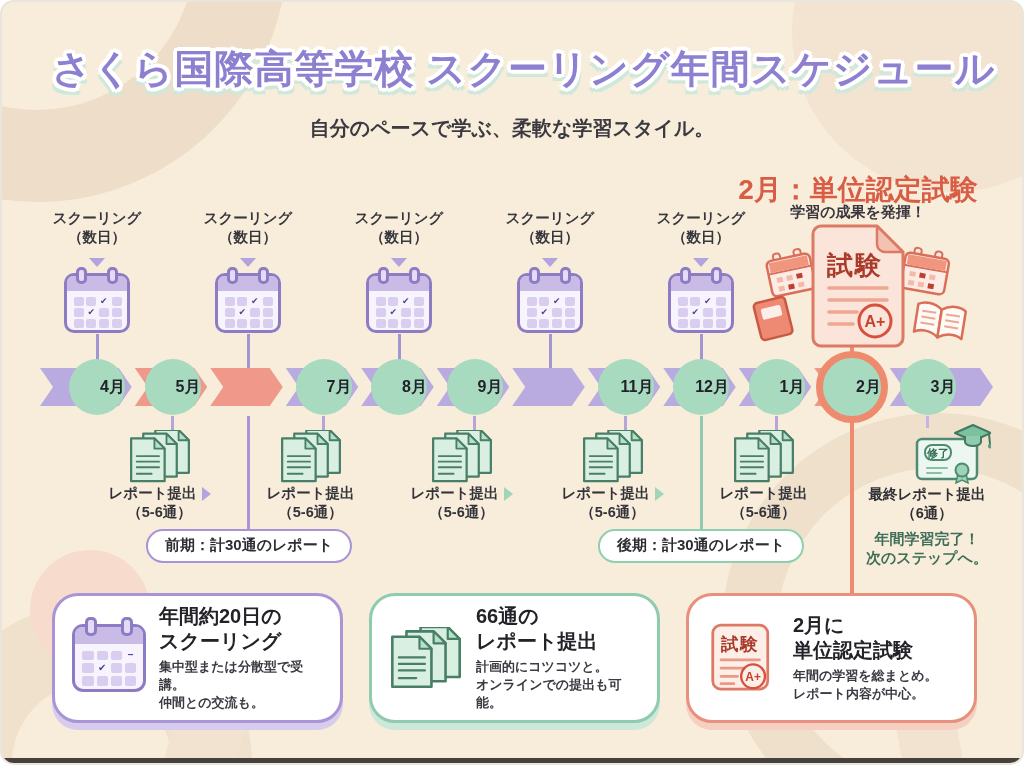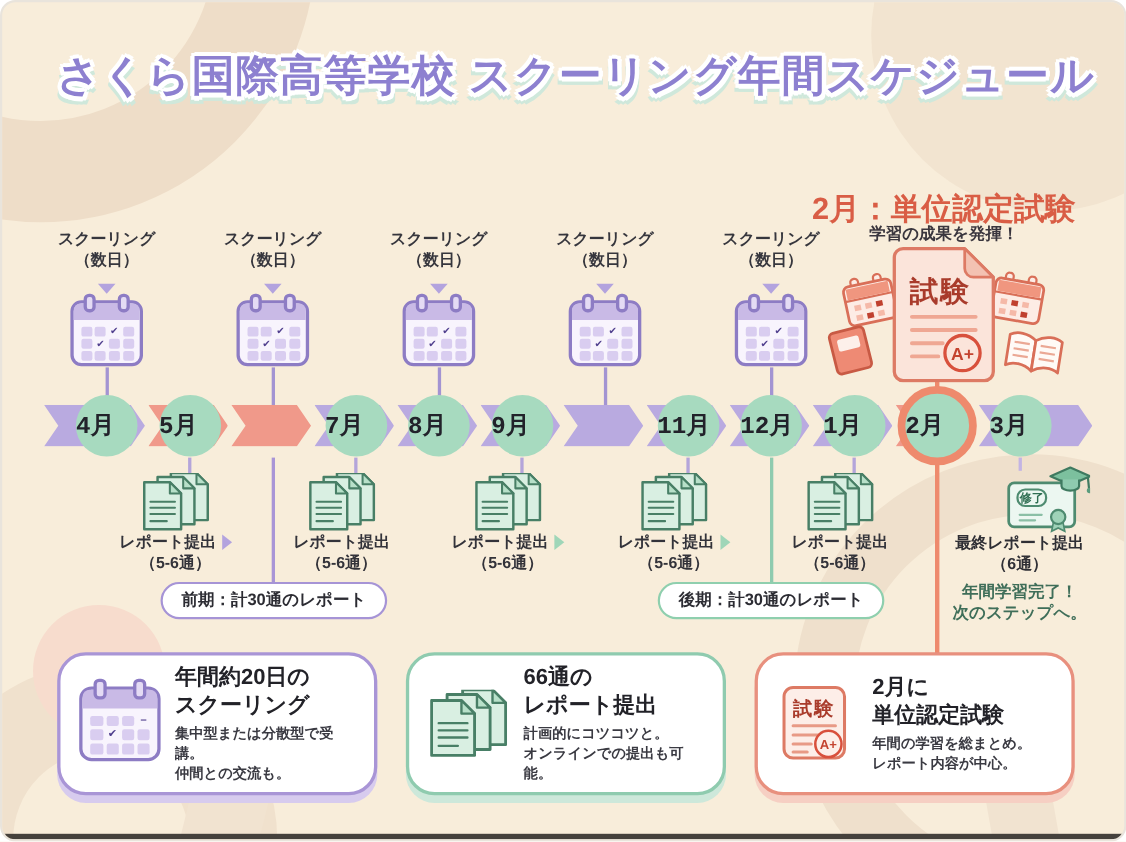--- a/index.html
+++ b/index.html
@@ -16,22 +16,22 @@
       -4px 0 0 #fff,4px 0 0 #fff,0 -4px 0 #fff,0 4px 0 #fff,
       0 7px 0 #cfe8db,-4px 7px 0 #cfe8db,4px 7px 0 #cfe8db;padding-left:23px; }
   .subtitle { position:absolute; top:113px; left:0; width:100%; text-align:center;
     font-size:20px; font-weight:700; color:#3a3a40; z-index:4; }
 
   
   #timeline { position:absolute; inset:0; z-index:2; }
   .seg { position:absolute; top:366px; height:38px; z-index:2;
     clip-path:polygon(0 0, calc(100% - 13px) 0, 100% 50%, calc(100% - 13px) 100%, 0 100%, 13px 50%); }
   .mcircle { position:absolute; width:56px; height:56px; border-radius:50%;
-    background:#a7dabf; z-index:3; display:flex; align-items:center; justify-content:flex-start;
-    font-size:22px; font-weight:900; color:#22222a;font-family:Liberation Mono, monospace; }
+    background:#a7dabf; z-index:3; display:flex; align-items:center; justify-content:flex-end;
+    font-size:16px; font-weight:900; color:#22222a; }
   .mcircle.hl { width:72px; height:72px; border:7px solid #ee8a6d; background:#a7dabf; }
   .stem { position:absolute; width:3px; z-index:1; }
   .wide-stem { position:absolute; width:4px; z-index:1; background:#ee8a6d; }
 
   .sch-label { position:absolute; top:207px; width:150px; text-align:center;
     font-size:14.5px; font-weight:800; color:#36363d; line-height:19px; z-index:3; }
   .tri-down { position:absolute; top:256px; width:0; height:0; z-index:3;
     border-left:8px solid transparent; border-right:8px solid transparent; border-top:9px solid #b3a3de; }
   .cal-wrap { position:absolute; z-index:3; }
 
@@ -84,20 +84,21 @@
 
   <div class="decor" style="left:-215px; top:-300px; width:500px; height:500px; border:92px solid #eeddc8; border-radius:50%;"></div>
   <div class="decor" style="right:-90px; top:-130px; width:320px; height:320px; background:#f2e4d0; border-radius:50%;"></div>
   <div class="decor" style="right:-130px; bottom:-80px; width:430px; height:430px; border:55px solid #efe0cc; border-radius:50%;"></div>
   <div class="decor" style="left:-70px; bottom:-160px; width:320px; height:320px; border:80px solid #f0e1cd; border-radius:50%;"></div>
   <div class="decor" style="left:170px; bottom:-90px; width:70px; height:240px; background:#f1e3d0; border-radius:40px; transform:rotate(14deg);"></div>
   <div class="decor" style="right:60px; bottom:-110px; width:60px; height:230px; background:#f1e3d0; border-radius:40px; transform:rotate(-10deg);"></div>
   <div class="decor" style="left:28px; top:548px; width:120px; height:120px; background:#f7dccd; border-radius:50%;"></div>
 
   <h1 class="title">さくら国際高等学校 スクーリング年間スケジュール</h1>
+  <p class="subtitle">自分のペースで学ぶ、柔軟な学習スタイル。</p>
 
   <div id="timeline">
 
     <div class="exam-title" style="left:856px;">2月：単位認定試験</div>
     <div class="exam-sub" style="left:856px;">学習の成果を発揮！</div>
     <div class="exam-illu" style="left:739px;">
       <svg width="234" height="124" viewBox="0 0 234 124">
         <g transform="translate(24,34) rotate(-12)">
           <rect x="8" y="-2" width="7" height="10" rx="3" fill="#fdece5" stroke="#d96f58" stroke-width="2"></rect>
           <rect x="29" y="-2" width="7" height="10" rx="3" fill="#fdece5" stroke="#d96f58" stroke-width="2"></rect>

